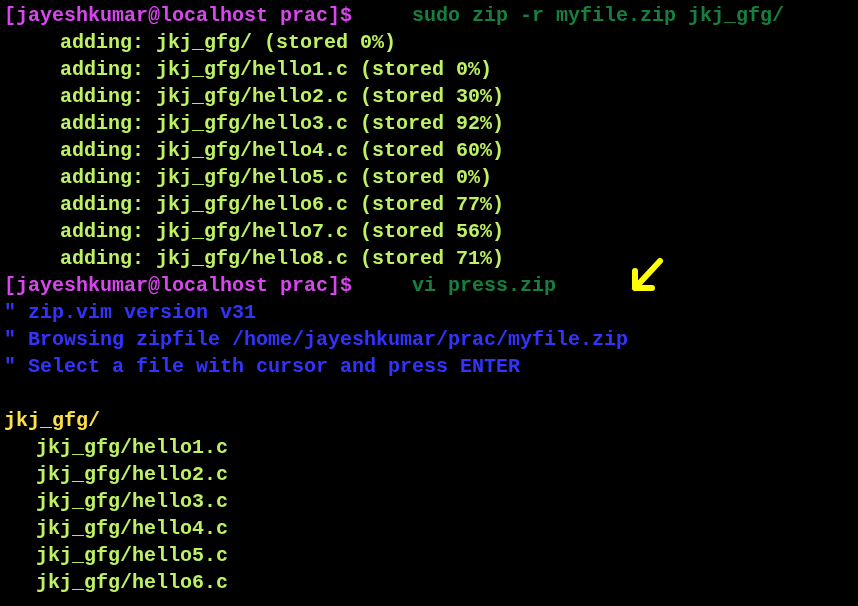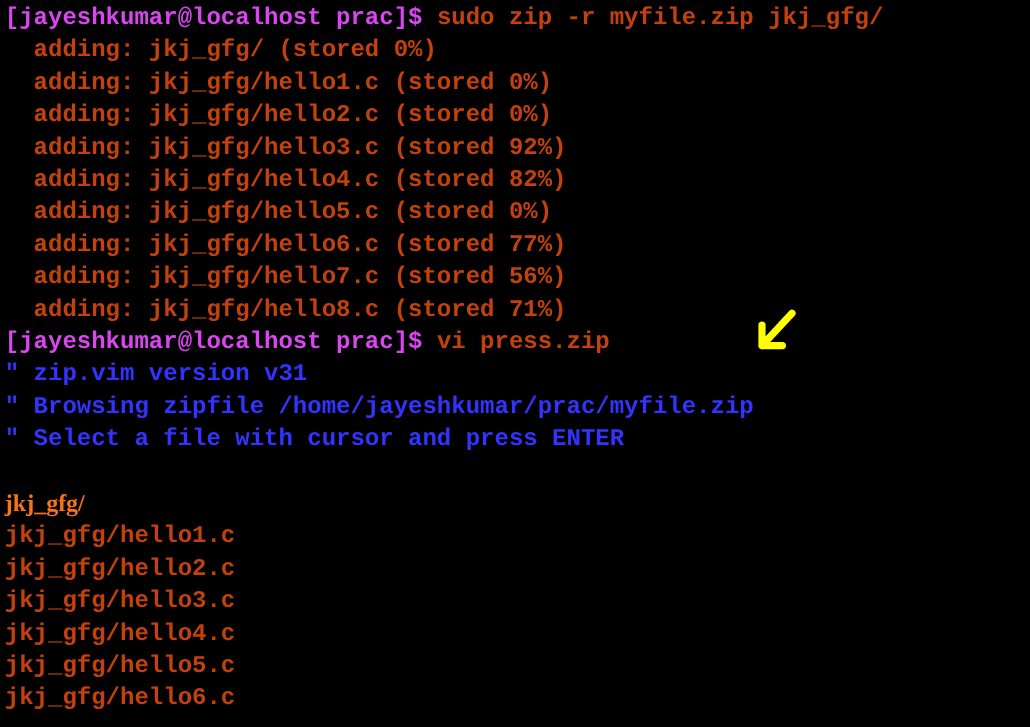--- a/index.html
+++ b/index.html
@@ -20,31 +20,32 @@
       padding: 2px 4px;
       line-height: 1.35;
     }
     .line {
       white-space: pre;
     }
     .prompt-bracket {
       color: #d946ef;
     }
     .cmd {
-      color: #c2410c;
+      color: #15803d;
+      margin-left: 48px;
     }
     .white {
-      color: #c2410c;
+      color: #bef264;
+      margin-left: 32px;
     }
     .blue {
       color: #3333ff;
     }
     .green {
-      color: #f97316;
-      font-family: Liberation Serif, serif;
+      color: #fde047;
     }
     .arrow {
       position: absolute;
       left: 620px;
       top: 253px;
       pointer-events: none;
     }
     .arrow svg {
       width: 50px;
       height: 50px;
@@ -53,23 +54,23 @@
       padding-left: 24px;
     }
   </style>
 </head>
 <body>
 
 <div class="line"><span class="prompt-bracket">[jayeshkumar@localhost prac]$ </span><span class="cmd">sudo zip -r myfile.zip jkj_gfg/</span></div>
 
 <div class="line indent white">adding: jkj_gfg/ (stored 0%)</div>
 <div class="line indent white">adding: jkj_gfg/hello1.c (stored 0%)</div>
-<div class="line indent white">adding: jkj_gfg/hello2.c (stored 0%)</div>
+<div class="line indent white">adding: jkj_gfg/hello2.c (stored 30%)</div>
 <div class="line indent white">adding: jkj_gfg/hello3.c (stored 92%)</div>
-<div class="line indent white">adding: jkj_gfg/hello4.c (stored 82%)</div>
+<div class="line indent white">adding: jkj_gfg/hello4.c (stored 60%)</div>
 <div class="line indent white">adding: jkj_gfg/hello5.c (stored 0%)</div>
 <div class="line indent white">adding: jkj_gfg/hello6.c (stored 77%)</div>
 <div class="line indent white">adding: jkj_gfg/hello7.c (stored 56%)</div>
 <div class="line indent white">adding: jkj_gfg/hello8.c (stored 71%)</div>
 
 <div class="line"><span class="prompt-bracket">[jayeshkumar@localhost prac]$ </span><span class="cmd">vi press.zip</span></div>
 
 <div class="line blue">" zip.vim version v31</div>
 <div class="line blue">" Browsing zipfile /home/jayeshkumar/prac/myfile.zip</div>
 <div class="line blue">" Select a file with cursor and press ENTER</div>

